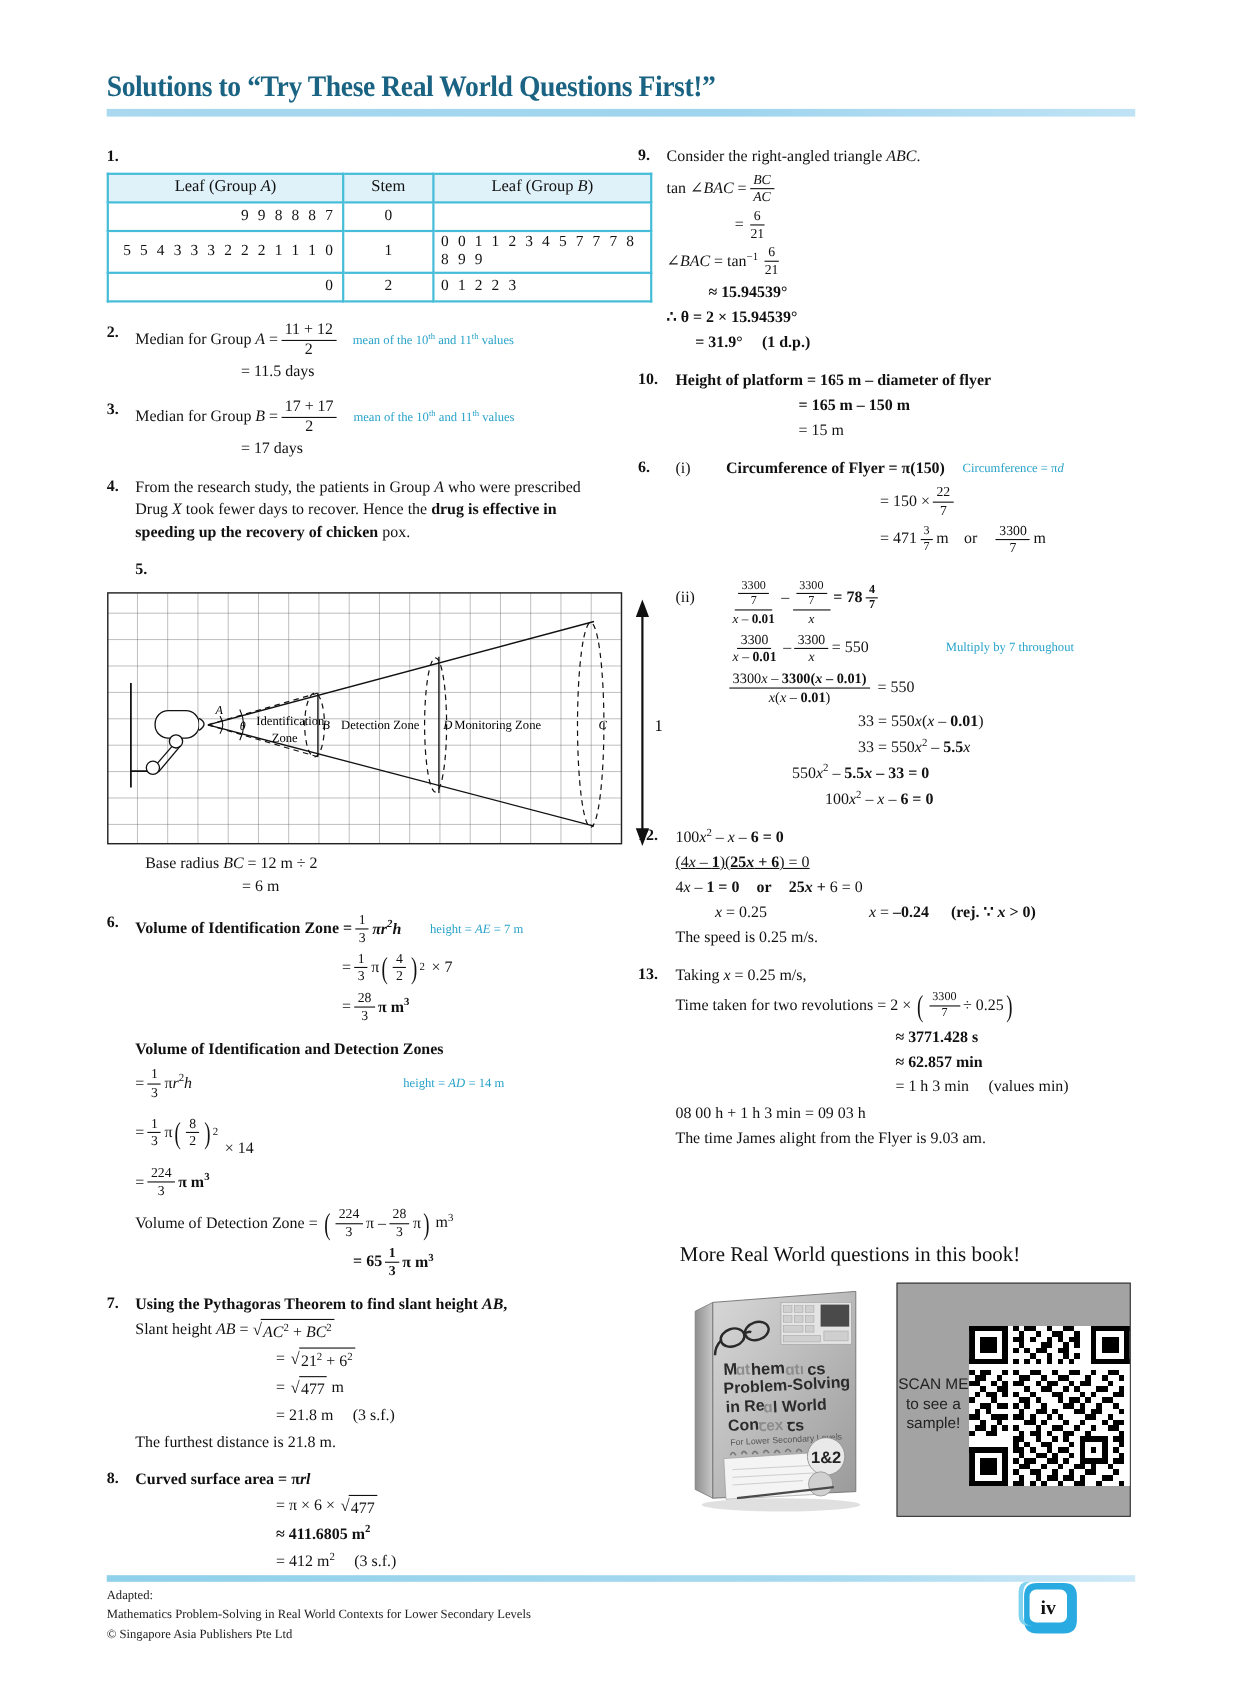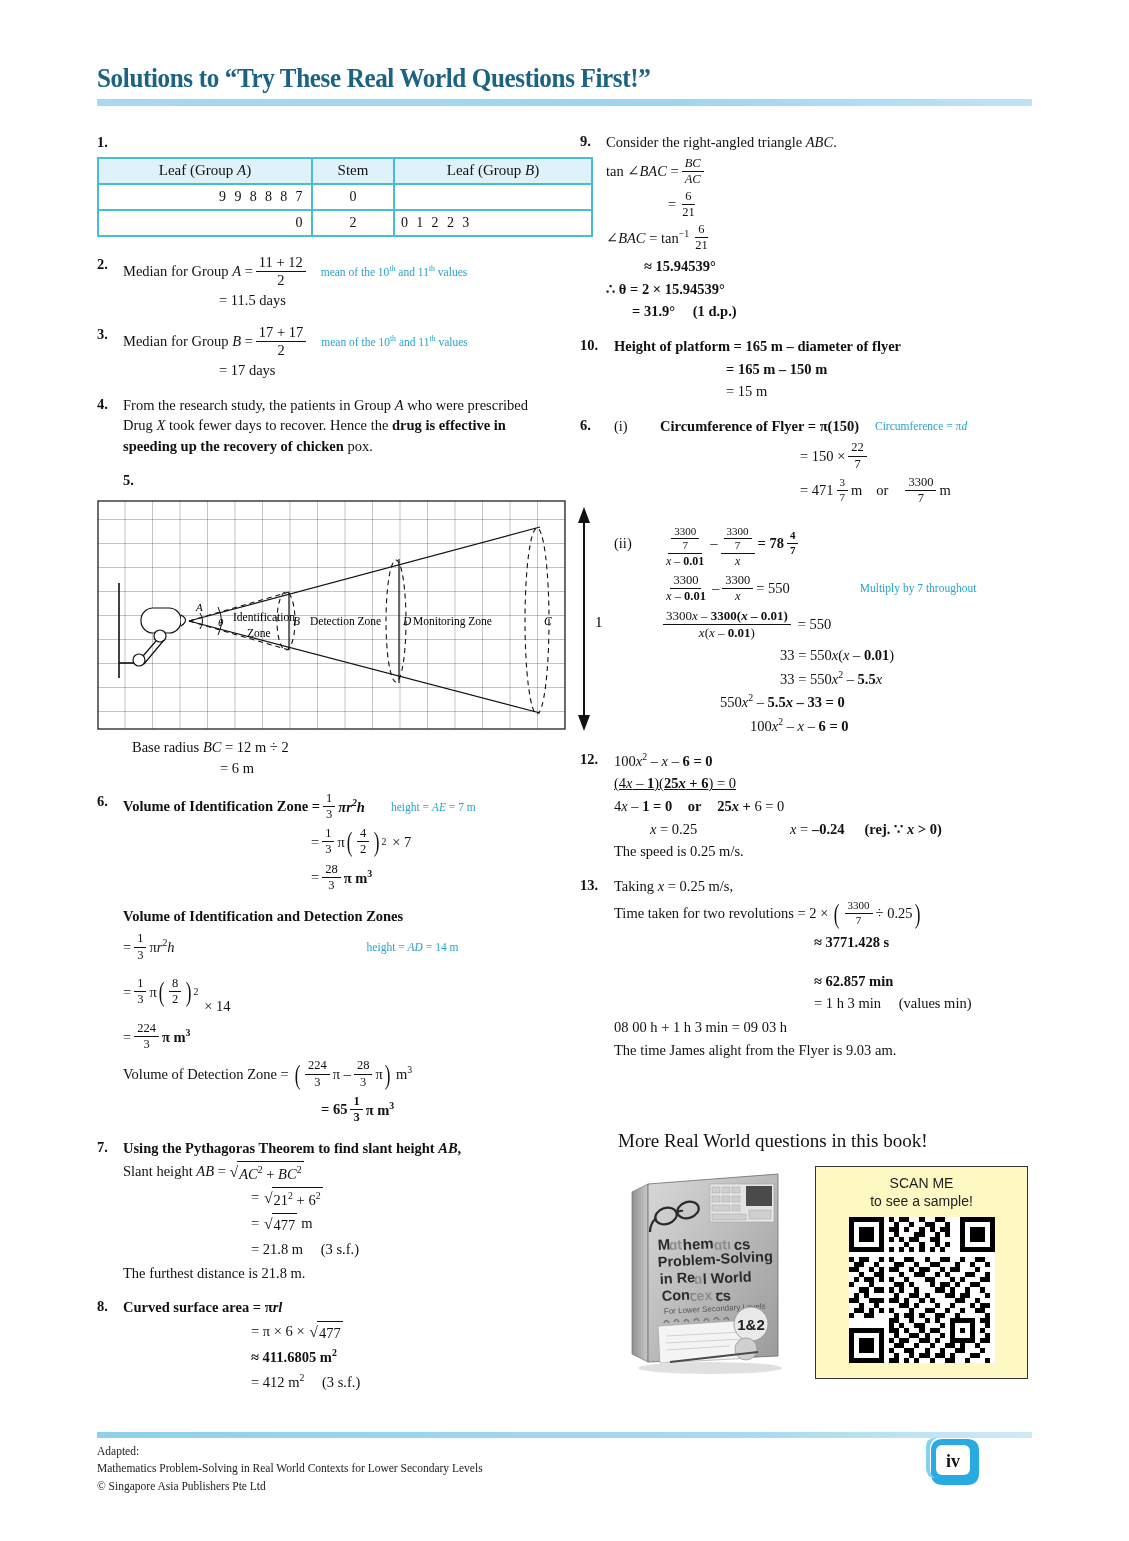--- a/index.html
+++ b/index.html
@@ -56,22 +56,22 @@
 
   
   #fig5{margin-top:4px;position:relative;width:505px;height:240px;}
   #fig5 svg{position:absolute;left:0;top:0;}
 
   
   #promo{position:absolute;left:618px;top:1130px;width:420px;}
   #promo-title{font-size:19px;}
   #promo-body{margin-top:14px;display:flex;align-items:flex-start;gap:22px;}
   #book{width:175px;height:210px;position:relative;}
-  #qr-card{width:213px;height:213px;border:1.5px solid #333;background:#fef9c3;
-           display:flex;flex-direction:column;align-items:center;padding-top:8px;
+  #qr-card{width:213px;height:213px;border:1.5px solid #333;background:#a3a3a3;
+           display:flex;flex-direction:row;align-items:center;padding-top:8px;
            box-sizing:border-box;}
   #qr-cap{font-size:14px;line-height:1.25;text-align:center;color:#222;
           font-family:"Liberation Sans","DejaVu Sans",sans-serif;}
   #qr-img{margin-top:7px;}
 
   
   #footer-rule{position:absolute;left:97px;top:1432px;width:935px;height:6px;
                background:linear-gradient(to right,#8fd0ea 0%,#a8daf0 70%,#cfe9f7 100%);}
   #footer-text{position:absolute;left:97px;top:1443px;font-size:11.5px;line-height:1.5;color:#222;}
   #page-badge{position:absolute;left:925px;top:1437px;width:58px;height:52px;}
@@ -97,20 +97,25 @@
               <th class="cA">Leaf (Group <i>A</i>)</th>
               <th class="cS">Stem</th>
               <th class="cB">Leaf (Group <i>B</i>)</th>
             </tr>
           </thead>
           <tbody>
             <tr>
               <td class="leafA">9 9 8 8 8 7</td>
               <td class="stem">0</td>
               <td class="leafB"></td>
+            </tr>
+            <tr>
+              <td class="leafA">5 5 4 3 3 3 2 2 2 1 1 1 0</td>
+              <td class="stem">1</td>
+              <td class="leafB">0 0 1 1 2 3 4 5 7 7 7 8 8 9 9</td>
             </tr>
             <tr>
               <td class="leafA">0</td>
               <td class="stem">2</td>
               <td class="leafB">0 1 2 2 3</td>
             </tr>
           </tbody>
         </table>
       </div>
     </div>
@@ -523,21 +528,21 @@
           <span>Time taken for two revolutions = 2 ×</span>
           <span class="pbig" style="margin-left:4px;">(</span>
           <span class="frac" style="font-size:11px;">
               <span class="nm">3300</span>
               <span class="dn">7</span>
             </span>
           <span>÷ 0.25</span>
           <span class="pbig">)</span>
         </div>
         <div class="b" style="margin-left:200px;margin-top:6px;">≈ 3771.428 s</div>
-        <div class="b" style="margin-left:200px;margin-top:18px;">≈ 62.857 min</div>
+        <div class="b" style="margin-left:200px;margin-top:2px;">≈ 62.857 min</div>
         <div style="margin-left:200px;margin-top:2px;">
           <span>= 1 h 3 min</span>
           <span style="margin-left:14px;">(values min)</span>
         </div>
         <div style="margin-top:3px;">08 00 h + 1 h 3 min = 09 03 h</div>
         <div style="margin-top:2px;">The time James alight from the Flyer is 9.03 am.</div>
       </div>
     </div>
 
   </div>

